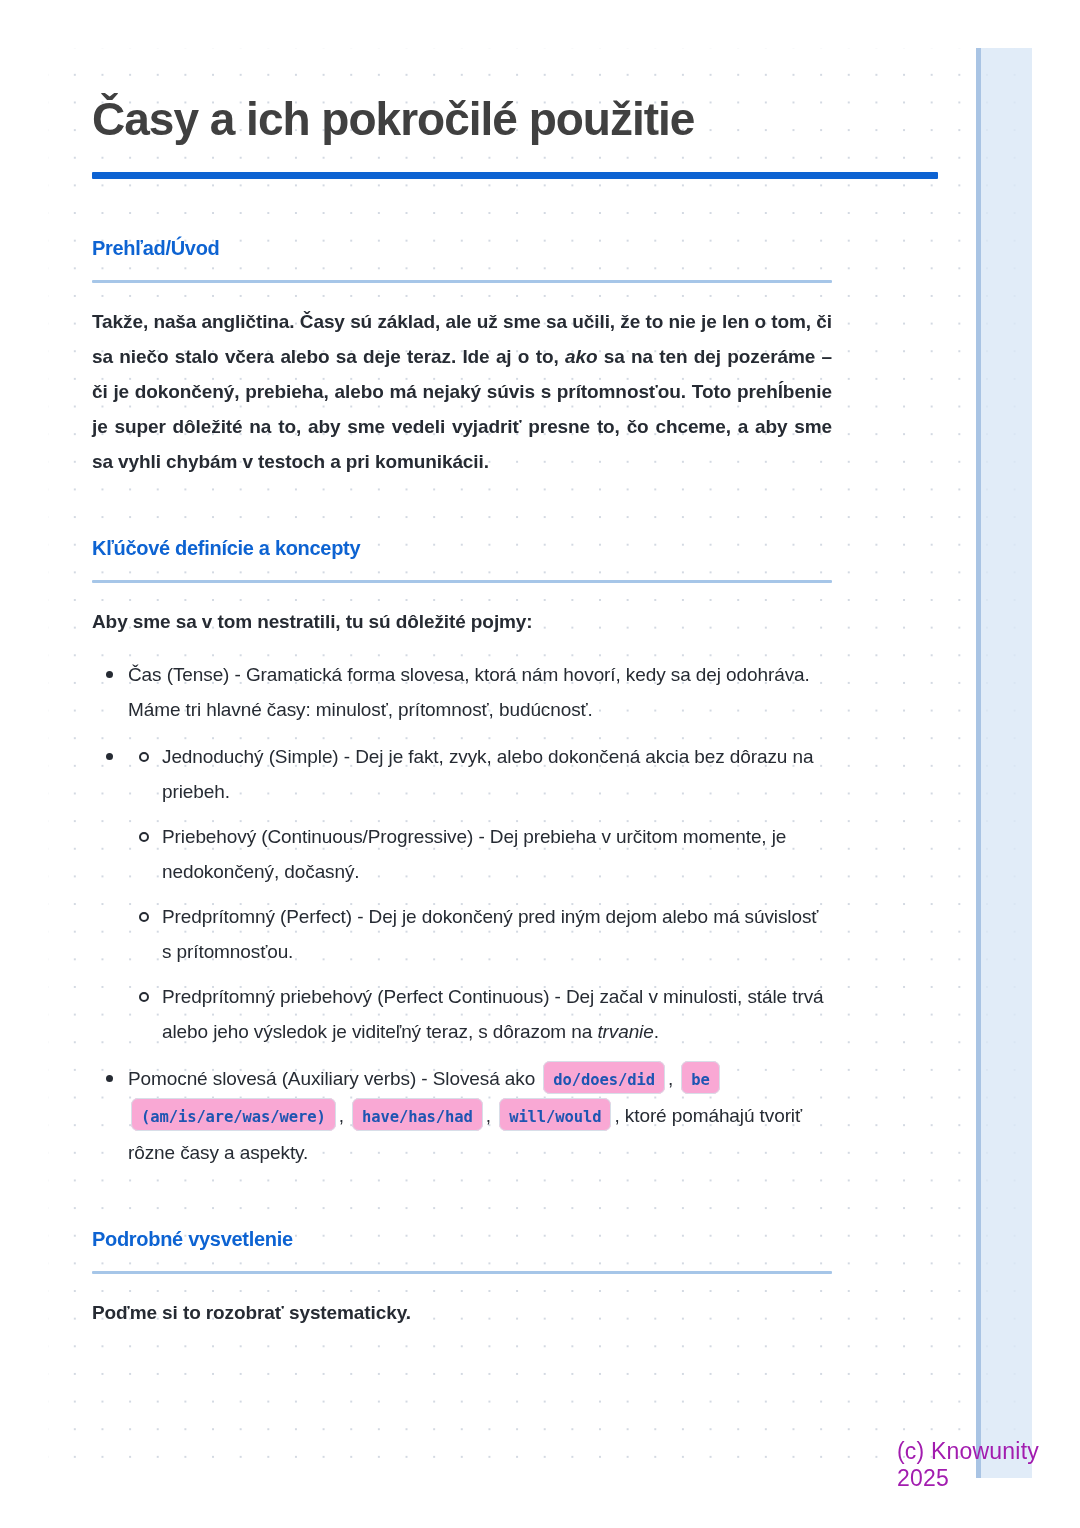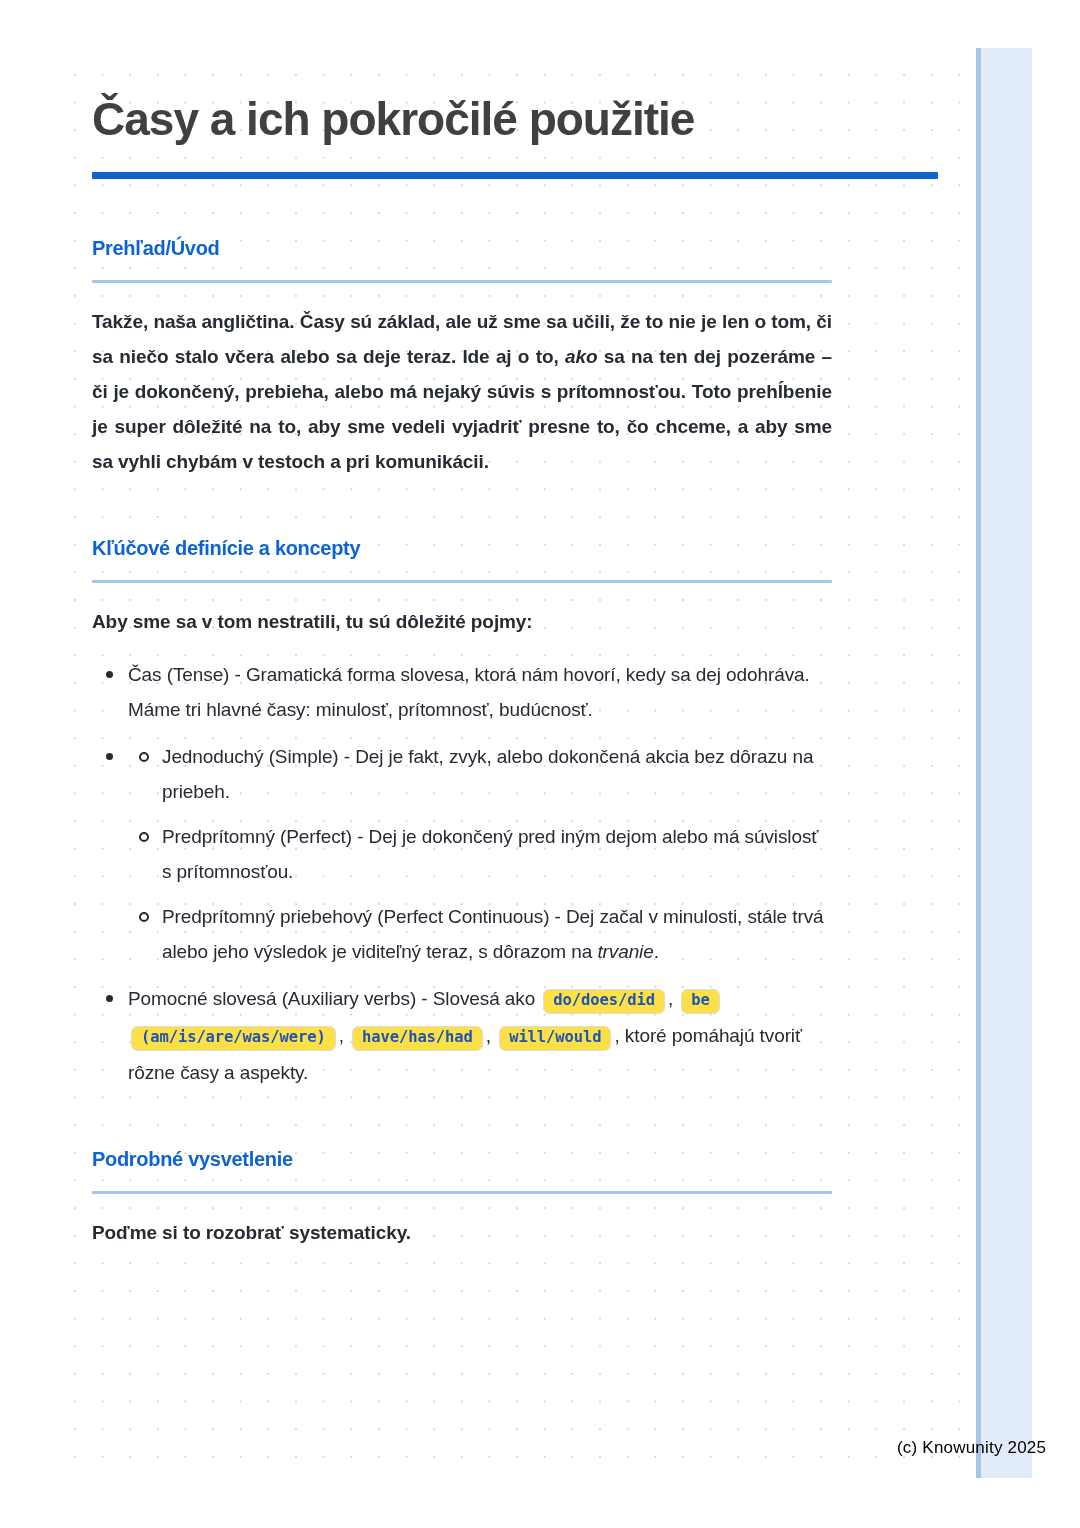--- a/index.html
+++ b/index.html
@@ -75,28 +75,28 @@
     width:6px;height:6px;border-radius:50%;
     border:2px solid #262b33;background:transparent;box-sizing:content-box;
   }
   
   .sg-n{}
   .sg-b{font-weight:400;}
   .sg-i{font-style:italic;}
   .sg-c{
     font-family:"DejaVu Sans Mono","Liberation Mono",monospace;
     font-size:15.5px;font-weight:700;color:#1d55b2;
-    background:#fde047;border:1px solid #d8dee8;border-radius:7px;
-    padding:1px 9px 4px 9px;margin:0 3px;
+    background:#f9a8d4;border:1px solid #d8dee8;border-radius:7px;
+    padding:9px 9px 4px 9px;margin:0 3px;
     -webkit-box-decoration-break:clone;box-decoration-break:clone;
     white-space:normal;
   }
   .watermark{
     position:absolute;left:897px;top:1438px;
-    font-size:17px;color:#000000;letter-spacing:0.2px;
+    font-size:23px;color:#a21caf;letter-spacing:0.2px;
   }
 </style>
 </head>
 <body>
 
 <div class="dot-grid"></div>
 <div class="side-line"></div>
 <div class="side-panel"></div>
 
 <div class="content">
@@ -110,20 +110,21 @@
 
   <h2 class="section-heading">Kľúčové definície a koncepty</h2>
   <div class="rule-thin"></div>
   <p class="para no-justify">Aby sme sa v tom nestratili, tu sú dôležité pojmy:</p>
 
   <ul class="main-list">
     <li><span class="sg-b">Čas (Tense)</span><span class="sg-n"> - Gramatická forma slovesa, ktorá nám hovorí, kedy sa dej odohráva. Máme tri hlavné časy: minulosť, prítomnosť, budúcnosť.</span></li>
     <li>
       <ul class="sub-list">
         <li><span class="sg-b">Jednoduchý (Simple)</span><span class="sg-n"> - Dej je fakt, zvyk, alebo dokončená akcia bez dôrazu na priebeh.</span></li>
+        <li><span class="sg-b">Priebehový (Continuous/Progressive)</span><span class="sg-n"> - Dej prebieha v určitom momente, je nedokončený, dočasný.</span></li>
         <li><span class="sg-b">Predprítomný (Perfect)</span><span class="sg-n"> - Dej je dokončený pred iným dejom alebo má súvislosť s prítomnosťou.</span></li>
         <li><span class="sg-b">Predprítomný priebehový (Perfect Continuous)</span><span class="sg-n"> - Dej začal v minulosti, stále trvá alebo jeho výsledok je viditeľný teraz, s dôrazom na </span><span class="sg-i">trvanie</span><span class="sg-n">.</span></li>
       </ul>
     </li>
     <li><span class="sg-b">Pomocné slovesá (Auxiliary verbs)</span><span class="sg-n"> - Slovesá ako </span><span class="sg-c">do/does/did</span><span class="sg-n">, </span><span class="sg-c">be (am/is/are/was/were)</span><span class="sg-n">, </span><span class="sg-c">have/has/had</span><span class="sg-n">, </span><span class="sg-c">will/would</span><span class="sg-n">, ktoré pomáhajú tvoriť rôzne časy a aspekty.</span></li>
   </ul>
 
   <h2 class="section-heading">Podrobné vysvetlenie</h2>
   <div class="rule-thin"></div>
   <p class="para no-justify">Poďme si to rozobrať systematicky.</p>

